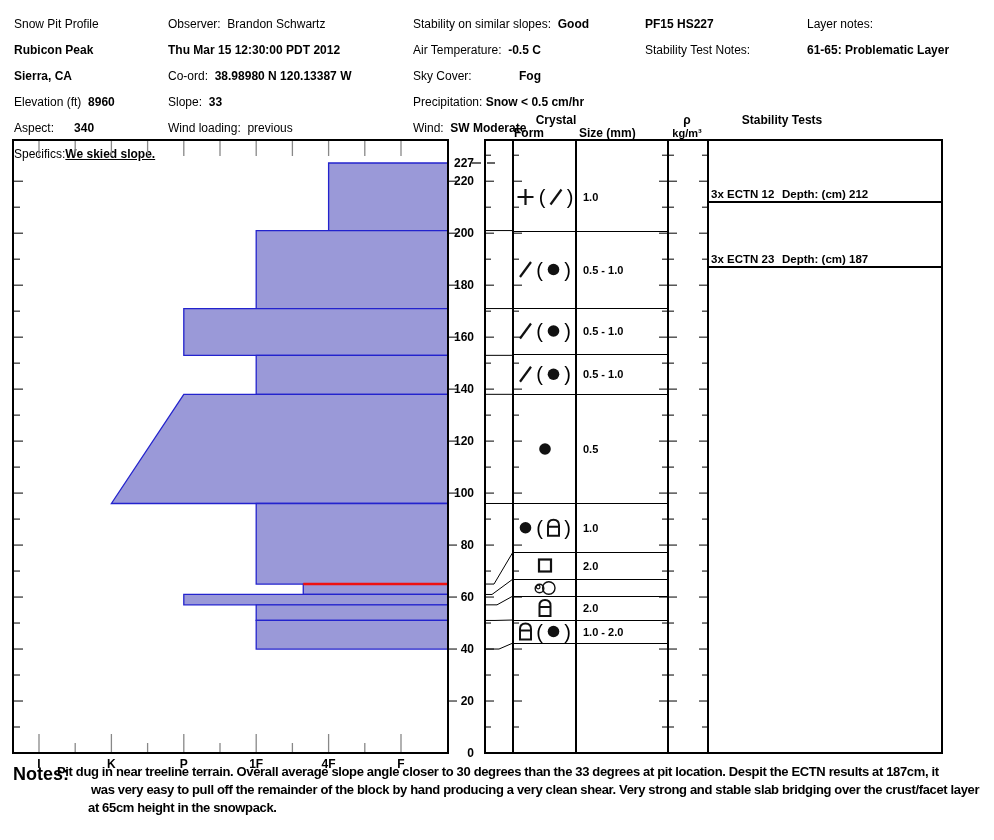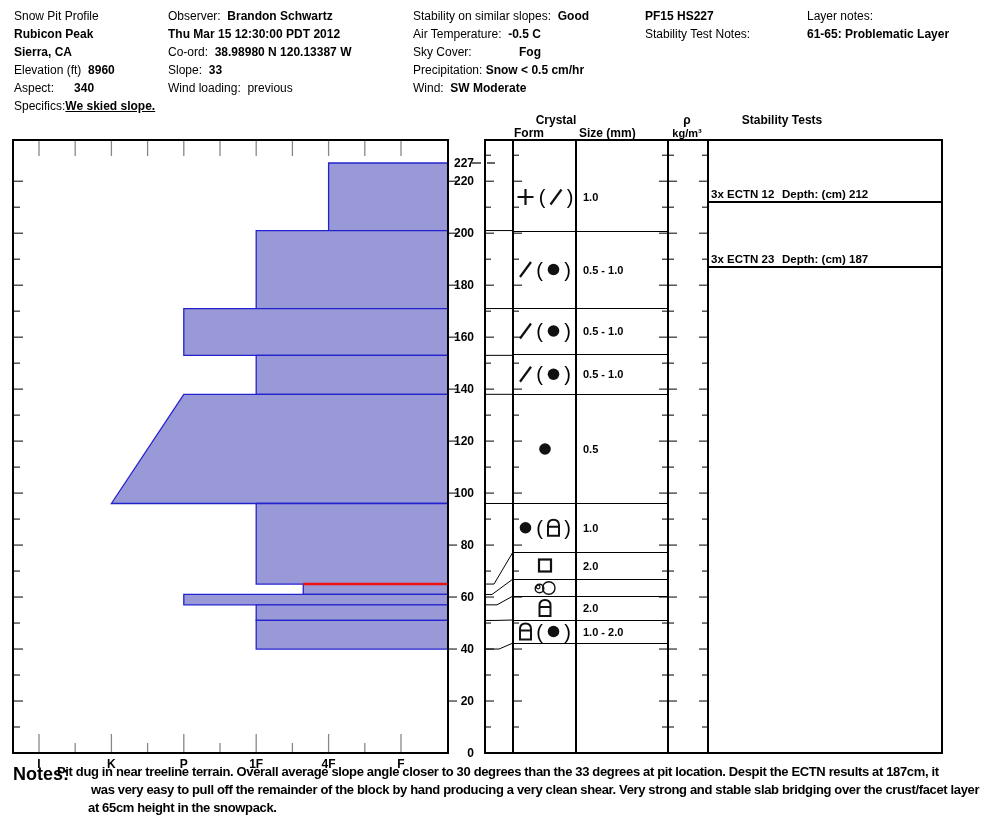--- a/index.html
+++ b/index.html
@@ -1,19 +1,19 @@
 <!DOCTYPE html>
 <html><head>
 <meta charset="utf-8">
 <style>
   html,body{margin:0;padding:0;background:#fff;}
   .canvas{position:relative;width:994px;height:840px;background:#ffffff;overflow:hidden;
           font-family:"Liberation Sans",sans-serif;color:#000;}
   .hcol{position:absolute;top:7px;}
-  .hline{height:18px;line-height:18px;font-size:12px;white-space:pre;}
+  .hline{height:18px;line-height:18px;font-size:12px;white-space:pre;margin-top:8px;}
   #chart{position:absolute;left:0;top:0;}
   .nlabel{position:absolute;left:13px;top:764px;font-weight:bold;font-size:18px;}
   .nl{position:absolute;font-weight:bold;font-size:13px;letter-spacing:-0.35px;white-space:nowrap;}
   .n1{left:57px;top:764px;}
   .n2{left:91px;top:782px;}
   .n3{left:88px;top:800px;}
 </style>
 </head>
 <body>
 
@@ -21,21 +21,21 @@
   <div id="header">
       <div class="hcol" style="left: 14px;">
         <div class="hline"><span>Snow Pit Profile</span></div>
         <div class="hline"><span style="font-weight: bold;">Rubicon Peak</span></div>
         <div class="hline"><span style="font-weight: bold;">Sierra, CA</span></div>
         <div class="hline"><span>Elevation (ft)  </span><span style="font-weight: bold;">8960</span></div>
         <div class="hline"><span>Aspect:      </span><span style="font-weight: bold;">340</span></div>
         <div class="hline"><span>Specifics:</span><span style="font-weight: bold; text-decoration: underline;">We skied slope.</span></div>
       </div>
       <div class="hcol" style="left: 168px;">
-        <div class="hline"><span>Observer:  </span><span style="font-weight: bold; text-align: center;">Brandon Schwartz</span></div>
+        <div class="hline"><span>Observer:  </span><span style="font-weight: normal; text-align: center;">Brandon Schwartz</span></div>
         <div class="hline"><span style="font-weight: bold;">Thu Mar 15 12:30:00 PDT 2012</span></div>
         <div class="hline"><span>Co-ord:  </span><span style="font-weight: bold;">38.98980 N 120.13387 W</span></div>
         <div class="hline"><span>Slope:  </span><span style="font-weight: bold;">33</span></div>
         <div class="hline"><span>Wind loading:  </span><span style="font-weight: normal;">previous</span></div>
       </div>
       <div class="hcol" style="left: 413px;">
         <div class="hline"><span>Stability on similar slopes:  </span><span style="font-weight: bold;">Good</span></div>
         <div class="hline"><span>Air Temperature:  </span><span style="font-weight: bold;">-0.5 C</span></div>
         <div class="hline"><span>Sky Cover: </span><span style="font-weight: bold; padding-left: 44px;">Fog</span></div>
         <div class="hline"><span>Precipitation: </span><span style="font-weight: bold;">Snow &lt; 0.5 cm/hr</span></div>

